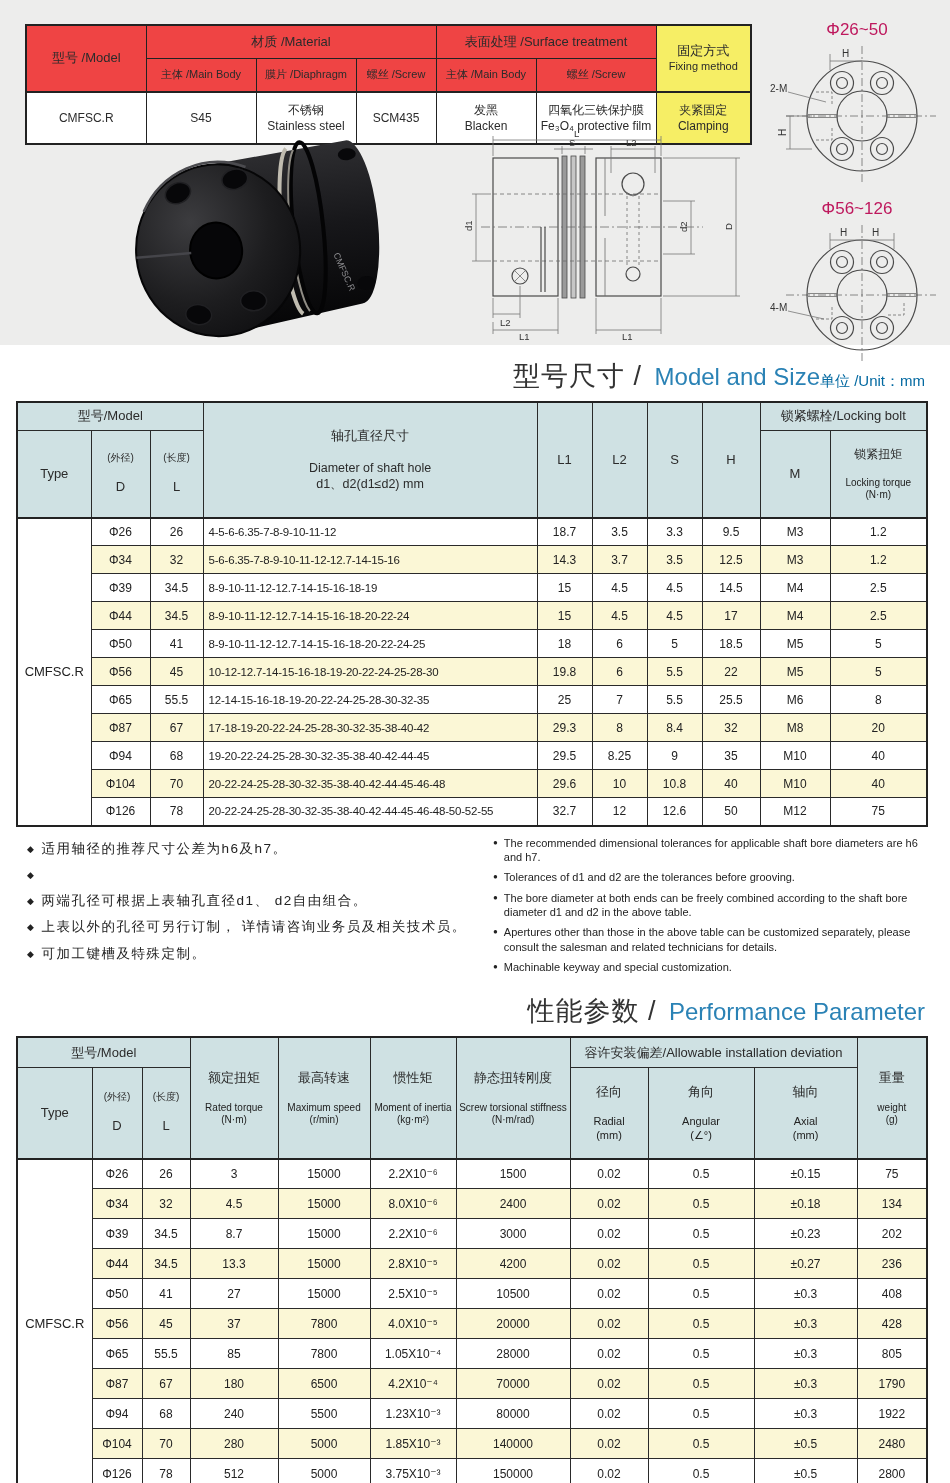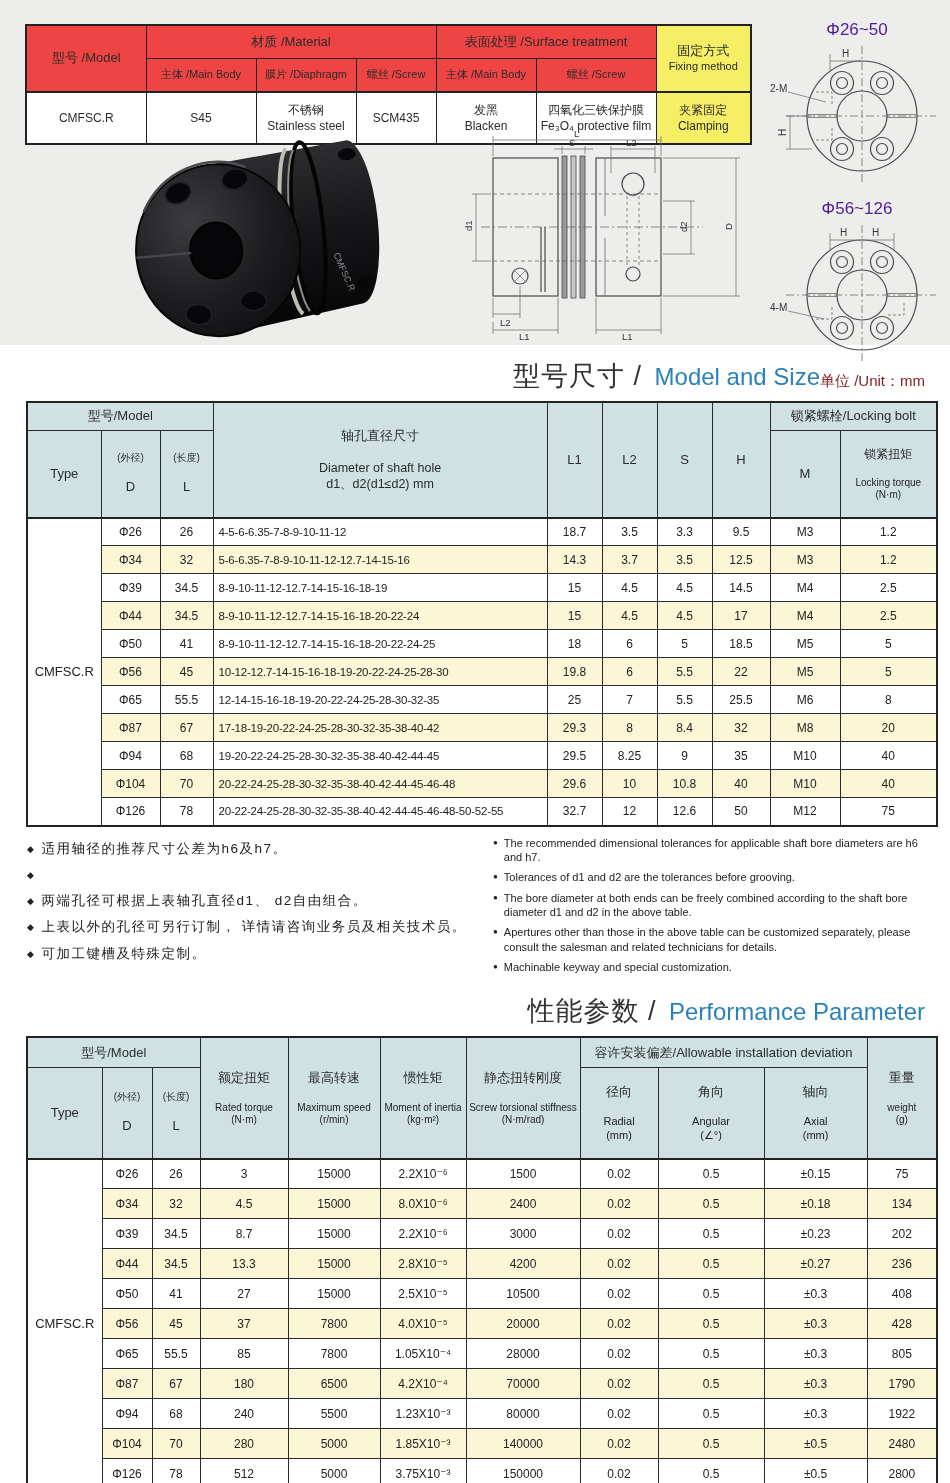--- a/index.html
+++ b/index.html
@@ -19,37 +19,37 @@
   .spec-table thead{border-bottom:2px solid #222;}
   .spec-table tbody td{height:48px;font-size:12px;}
   .cell-model{font-size:13px;}
   .fix-head{background:#f6ee65 !important;font-size:13px;font-weight:bold;line-height:1.25;}
   .fix-head .sub-en{font-weight:normal;font-size:11px;display:block;}
   .fix-cell{background:#f6ee65;}
 
   .photo{position:absolute;left:103px;top:133px;width:332px;height:208px;}
   .sideview{position:absolute;left:448px;top:126px;width:312px;height:216px;}
   .frontviews{position:absolute;left:768px;top:18px;width:178px;}
-  .fv-title{text-align:center;font-size:17px;color:#4c1d95;margin:2px 0 0;}
+  .fv-title{text-align:center;font-size:17px;color:#be185d;margin:2px 0 0;}
   .fv-svg{display:block;margin:0 auto;}
   .draw{stroke:#4a4a4a;fill:none;stroke-width:1.2;}
   .thin{stroke:#6d6d6d;fill:none;stroke-width:0.8;}
   .dimline{stroke:#777;fill:none;stroke-width:0.8;}
   .dimtext{fill:#333;font-size:9.5px;font-family:"Liberation Sans",sans-serif;}
   .fvdimtext{fill:#333;font-size:10px;font-family:"Liberation Sans",sans-serif;}
 
   
   .section-head{display:flex;justify-content:flex-end;align-items:flex-end;
                 margin:13px 25px 7px 25px;}
   .head-cn{font-size:27px;color:#333;font-weight:500;letter-spacing:1px;}
   .head-en{font-size:24px;color:#2a82b5;margin-left:8px;}
-  .unit{font-size:15px;color:#7f1d1d;padding-bottom:3px;}
+  .unit{font-size:15px;color:#0369a1;padding-bottom:3px;}
 
   
-  .data-table{width:910px;margin:0 26px;table-layout:fixed;border:2.5px solid #222;background:#fff;}
+  .data-table{width:910px;margin:0 16px;table-layout:fixed;border:2.5px solid #222;background:#fff;}
   .data-table th,.data-table td{border:1.5px solid #2a2a2a;text-align:center;vertical-align:middle;
       padding:0 2px;font-weight:normal;white-space:pre-line;}
   .data-table thead th{background:#cfe1e3;}
   .data-table thead{border-bottom:2.5px solid #222;}
   .hr1{height:28px;font-size:13px;}
   .hr2 th{height:47px;font-size:13px;}
   #perf-table .hr1{height:30px;}
   #perf-table .hr2 th{height:45px;}
   .paren{font-size:10px;display:block;line-height:1.2;}
   .colletter{font-size:13px;display:block;line-height:1.2;}

